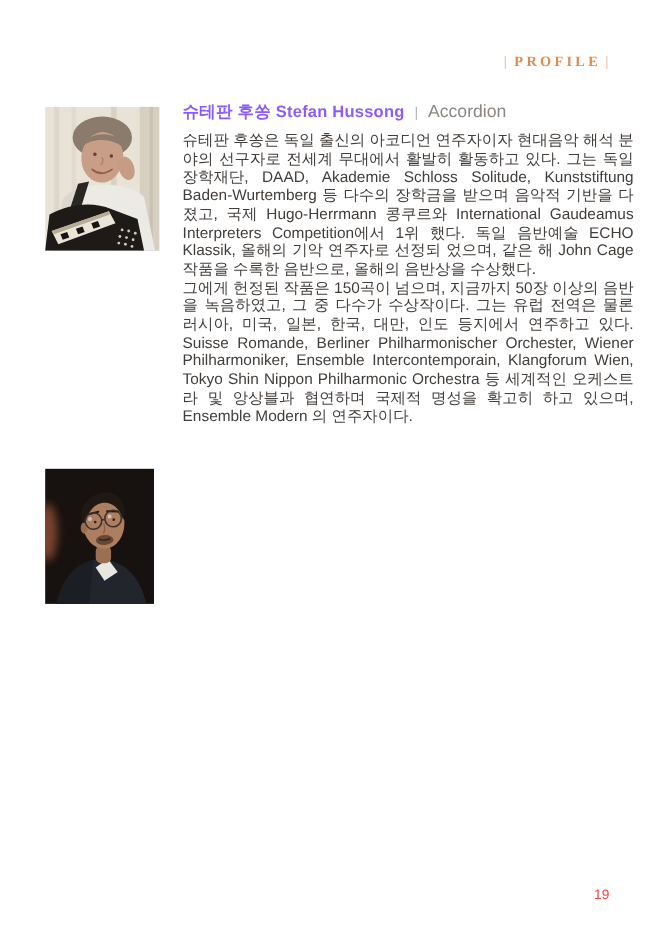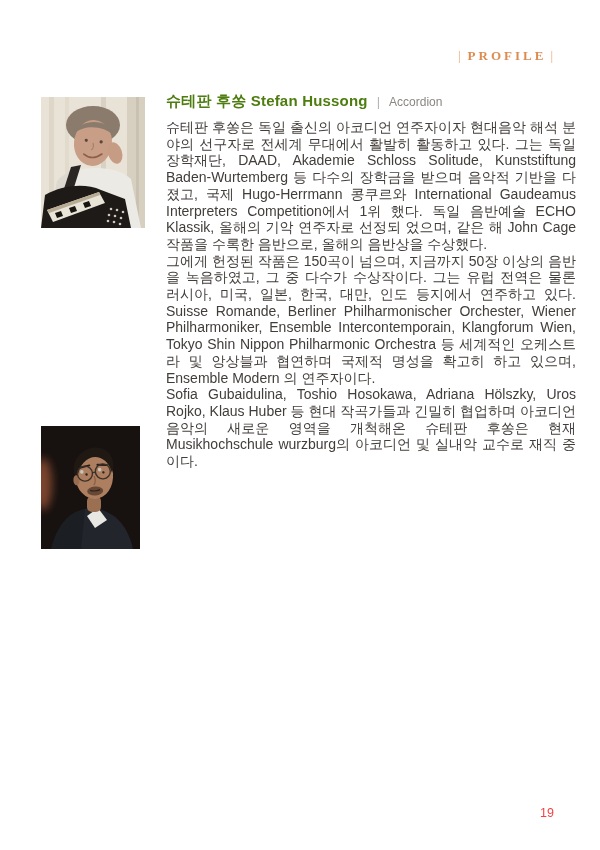--- a/index.html
+++ b/index.html
@@ -10,23 +10,23 @@
   .profile-tag{
     position:absolute;top:48px;right:40px;
     font-family:"Liberation Serif","DejaVu Serif",serif;
     font-weight:bold;font-size:13px;letter-spacing:3px;color:#de8b50;
   }
   .profile-tag .bar{color:#eaa878;font-weight:normal;padding:0 4px;}
   .section{position:absolute;left:166px;width:410px;}
   .sec1{top:92px;}
   .sec2{top:400px;}
   .head{white-space:nowrap;margin-bottom:8px;}
-  .head .name{font-size:15px;font-weight:bold;color:#4d7c0f;letter-spacing:.2px;}
+  .head .name{font-size:15px;font-weight:bold;color:#8b5cf6;letter-spacing:.2px;}
   .head .sep{color:#b8b3ae;font-size:13px;padding:0 9px;font-weight:normal;}
-  .head .inst{font-size:12px;color:#8b8681;}
+  .head .inst{font-size:16px;color:#8b8681;}
   .body p{
     margin:0;font-size:14px;line-height:16.7px;text-align:justify;
     color:#413d3a;letter-spacing:0;
   }
   .photo{position:absolute;left:41px;display:block;}
   .photo1{top:97px;}
   .photo2{top:426px;}
   .pagenum{position:absolute;right:46px;top:806px;font-size:12.5px;color:#ef4444;}
 </style>
 </head>
@@ -86,21 +86,20 @@
     </g>
   </svg>
 
   <div class="section sec1">
     <div class="head">
       <span class="name">슈테판 후쏭 Stefan Hussong</span><span class="sep">|</span><span class="inst">Accordion</span>
     </div>
     <div class="body">
       <p>슈테판 후쏭은 독일 출신의 아코디언 연주자이자 현대음악 해석 분야의 선구자로 전세계 무대에서 활발히 활동하고 있다. 그는 독일 장학재단, DAAD, Akademie Schloss Solitude, Kunststiftung Baden-Wurtemberg 등 다수의 장학금을 받으며 음악적 기반을 다졌고, 국제 Hugo-Herrmann 콩쿠르와 International Gaudeamus Interpreters Competition에서 1위 했다. 독일 음반예술 ECHO Klassik, 올해의 기악 연주자로 선정되 었으며, 같은 해 John Cage 작품을 수록한 음반으로, 올해의 음반상을 수상했다.</p>
       <p>그에게 헌정된 작품은 150곡이 넘으며, 지금까지 50장 이상의 음반을 녹음하였고, 그 중 다수가 수상작이다. 그는 유럽 전역은 물론 러시아, 미국, 일본, 한국, 대만, 인도 등지에서 연주하고 있다. Suisse Romande, Berliner Philharmonischer Orchester, Wiener Philharmoniker, Ensemble Intercontemporain, Klangforum Wien, Tokyo Shin Nippon Philharmonic Orchestra 등 세계적인 오케스트라 및 앙상블과 협연하며 국제적 명성을 확고히 하고 있으며, Ensemble Modern 의 연주자이다.</p>
-      <p>Sofia Gubaidulina, Toshio Hosokawa, Adriana Hölszky, Uros Rojko, Klaus Huber 등 현대 작곡가들과 긴밀히 협업하며 아코디언 음악의 새로운 영역을 개척해온 슈테판 후쏭은 현재 Musikhochschule wurzburg의 아코디언 및 실내악 교수로 재직 중이다.</p>
     </div>
   </div>
 
   <svg class="photo photo2" width="99" height="123" viewBox="0 0 99 123" role="img">
     <defs>
       <filter id="blur1" x="-60%" y="-60%" width="220%" height="220%">
         <feGaussianBlur stdDeviation="4"></feGaussianBlur>
       </filter>
     </defs>
     <rect x="0" y="0" width="99" height="123" fill="#17110f"></rect>

